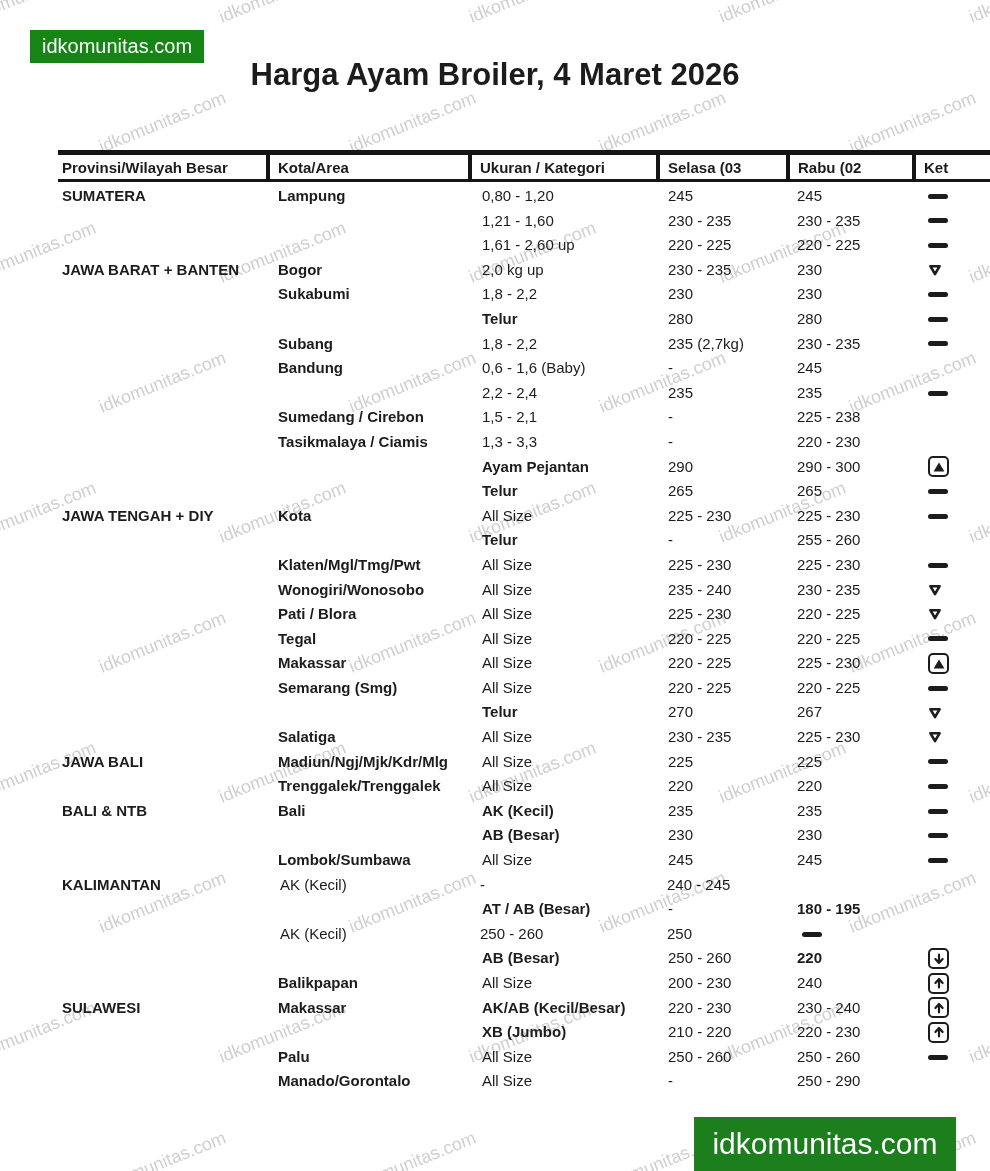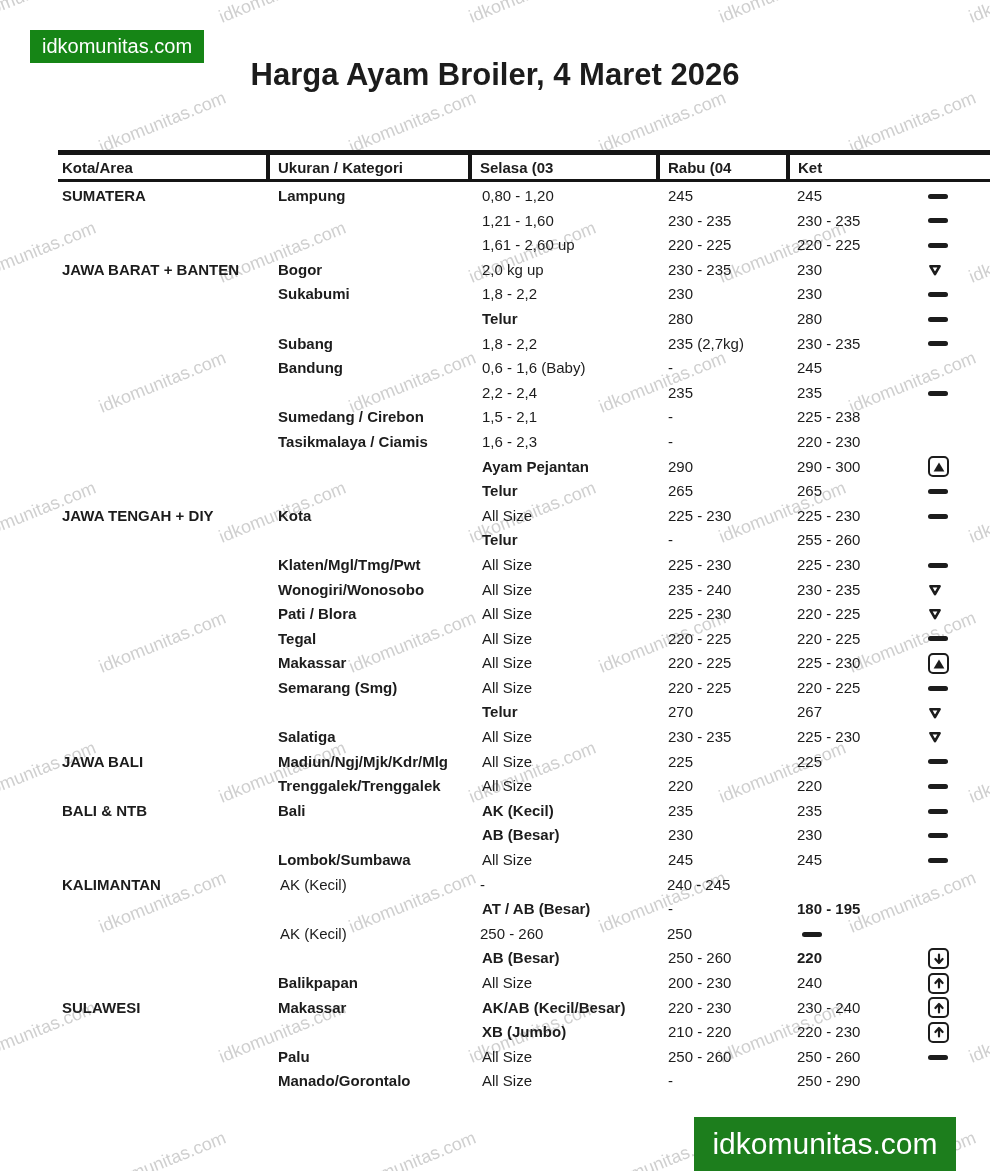--- a/index.html
+++ b/index.html
@@ -86,24 +86,25 @@
     <span class="wm" style="left: 845px; top: 1152px;">idkomunitas.com</span>
   </div>
 
 <div class="badge-top" style="background: rgb(22, 133, 22);">idkomunitas.com</div>
 
 <h1 class="title">Harga Ayam Broiler, 4 Maret 2026</h1>
 
 <div class="table-wrap">
   <div class="rule-top"></div>
   <div class="grid6 header-row" id="header-row">
+      <div class="hcell">Provinsi/Wilayah Besar</div>
       <div class="hcell">Kota/Area</div>
       <div class="hcell">Ukuran / Kategori</div>
       <div class="hcell">Selasa (03</div>
-      <div class="hcell">Rabu (04</div>
+      <div class="hcell">Rabu (02</div>
       <div class="hcell">Ket</div>
     </div>
   <div id="rows">
       <div class="grid6 trow">
         <div class="cell province">SUMATERA</div>
         <div class="cell city">Lampung</div>
         <div class="cell size">0,80 - 1,20</div>
         <div class="cell selasa">245</div>
         <div class="cell rabu">245</div>
         <div class="cell ket">
@@ -194,21 +195,21 @@
         <div class="cell province"></div>
         <div class="cell city">Sumedang / Cirebon</div>
         <div class="cell size">1,5 - 2,1</div>
         <div class="cell selasa">-</div>
         <div class="cell rabu">225 - 238</div>
         <div class="cell ket"></div>
       </div>
       <div class="grid6 trow">
         <div class="cell province"></div>
         <div class="cell city">Tasikmalaya / Ciamis</div>
-        <div class="cell size">1,6 - 2,3</div>
+        <div class="cell size">1,3 - 3,3</div>
         <div class="cell selasa">-</div>
         <div class="cell rabu">220 - 230</div>
         <div class="cell ket"></div>
       </div>
       <div class="grid6 trow">
         <div class="cell province"></div>
         <div class="cell city"></div>
         <div class="cell size bold">Ayam Pejantan</div>
         <div class="cell selasa">290</div>
         <div class="cell rabu">290 - 300</div>

